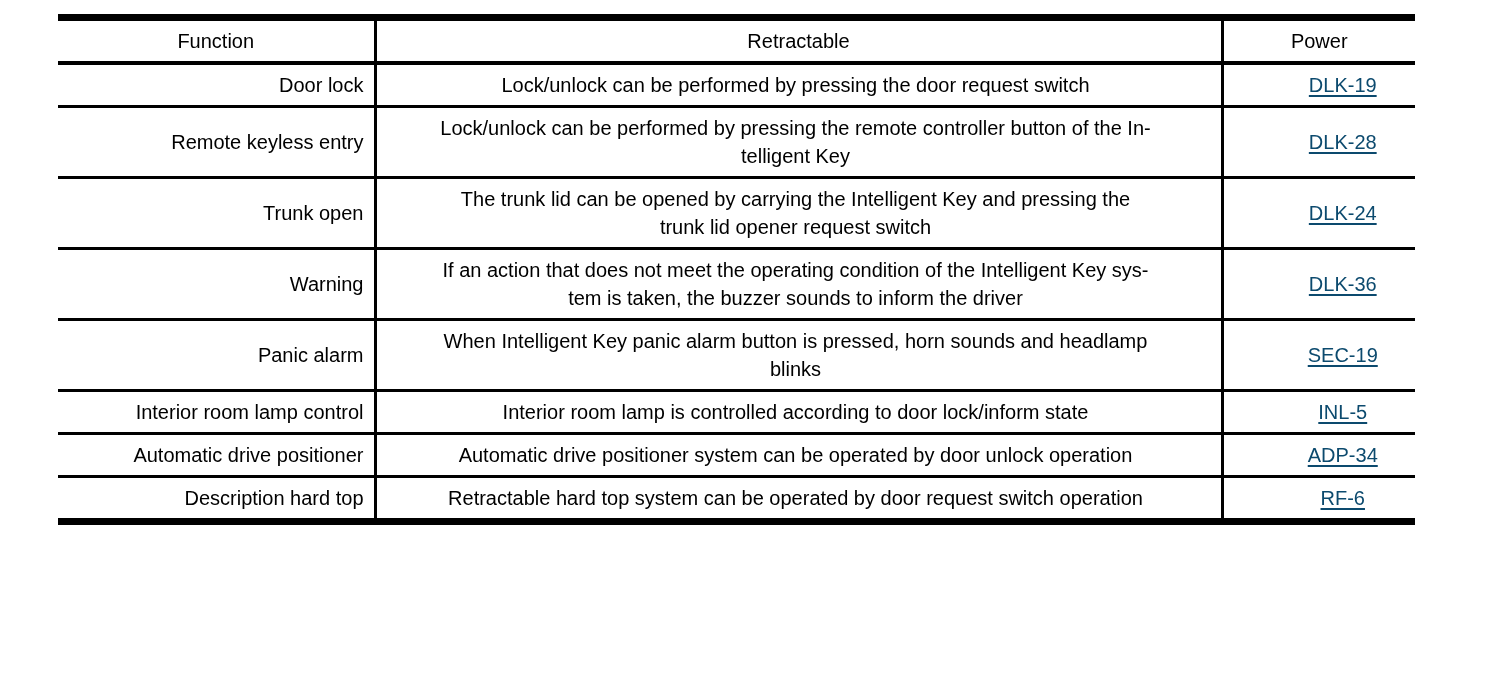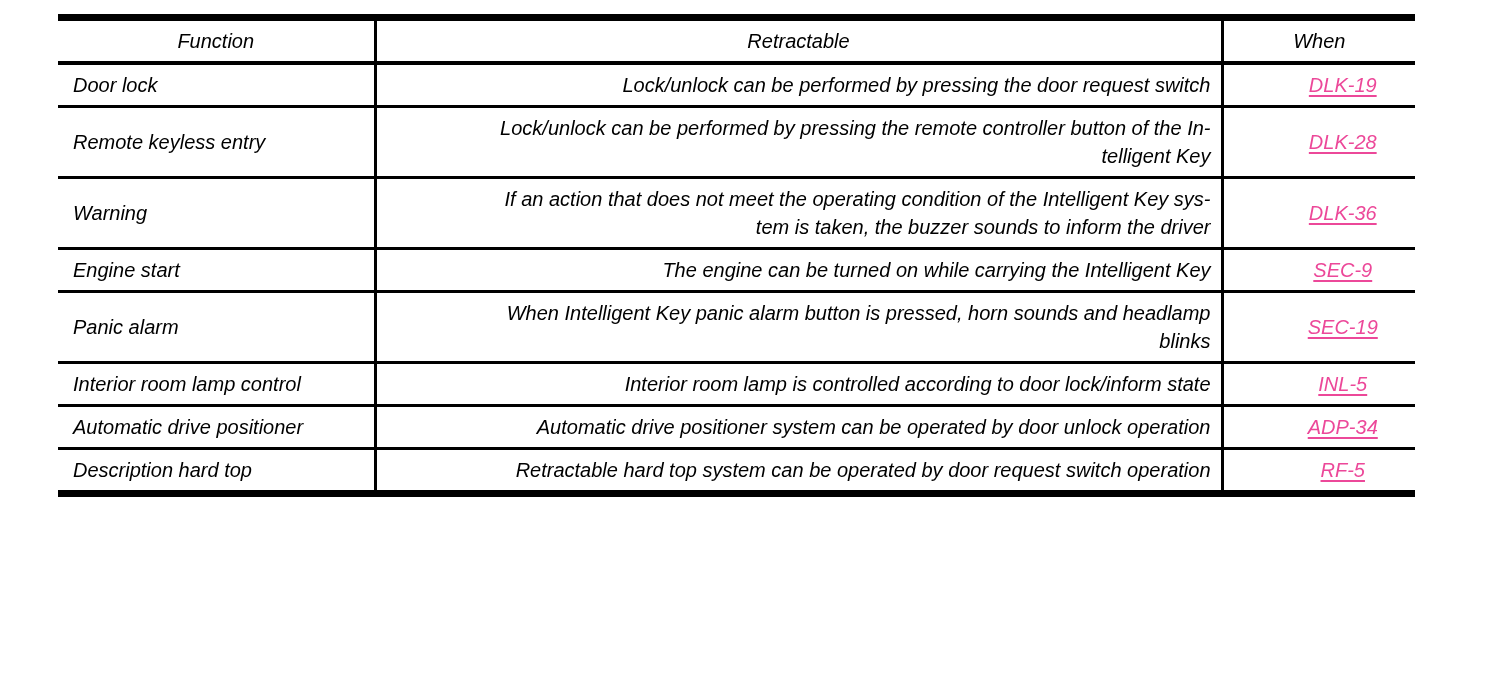--- a/index.html
+++ b/index.html
@@ -10,21 +10,20 @@
     height: 696px;
     overflow: hidden;
     font-family: "Liberation Sans", sans-serif;
     color: #000000;
   }
   .page {
     position: relative;
     width: 1332px;
     height: 696px;
     background: #ffffff;
-    font-style: italic;
   }
   table.func-table {
     position: absolute;
     left: 58px;
     top: 14px;
     width: 1357px;
     border-collapse: collapse;
     table-layout: fixed;
     border-top: 7px solid #000;
     border-bottom: 7px solid #000;
@@ -48,95 +47,96 @@
   }
   .func-table td {
     border-bottom: 3px solid #000;
     vertical-align: middle;
     padding: 6px 10px;
   }
   .func-table tbody tr:last-child td {
     border-bottom: none;
   }
   td.cell-function {
-    text-align: left;
+    text-align: right;
     padding-left: 15px;
   }
   td.cell-description {
-    text-align: right;
+    text-align: center;
     padding-left: 4px;
     white-space: pre-line;
   }
   td.cell-refer {
     text-align: center;
   }
   .refer-link {
-    color: #ec4899;
+    color: #0c4a6e;
     text-decoration: underline;
     text-underline-offset: 3px;
     cursor: pointer;
     margin-left: 47px;
   }
 </style>
 </head>
 <body>
 
 <div class="page">
   <table class="func-table">
     <colgroup>
       <col class="c-function">
       <col class="c-description">
       <col class="c-refer">
     </colgroup>
     <thead>
       <tr>
         <th>Function</th>
         <th>Retractable</th>
-        <th>When</th>
+        <th>Power</th>
       </tr>
     </thead>
     <tbody>
       <tr>
         <td class="cell-function">Door lock</td>
         <td class="cell-description">Lock/unlock can be performed by pressing the door request switch</td>
         <td class="cell-refer"><a class="refer-link" href="#">DLK-19</a></td>
       </tr>
       <tr>
         <td class="cell-function">Remote keyless entry</td>
         <td class="cell-description">Lock/unlock can be performed by pressing the remote controller button of the In-
 telligent Key</td>
         <td class="cell-refer"><a class="refer-link" href="#">DLK-28</a></td>
       </tr>
       <tr>
+        <td class="cell-function">Trunk open</td>
+        <td class="cell-description">The trunk lid can be opened by carrying the Intelligent Key and pressing the
+trunk lid opener request switch</td>
+        <td class="cell-refer"><a class="refer-link" href="#">DLK-24</a></td>
+      </tr>
+      <tr>
         <td class="cell-function">Warning</td>
         <td class="cell-description">If an action that does not meet the operating condition of the Intelligent Key sys-
 tem is taken, the buzzer sounds to inform the driver</td>
         <td class="cell-refer"><a class="refer-link" href="#">DLK-36</a></td>
-      </tr>
-      <tr>
-        <td class="cell-function">Engine start</td>
-        <td class="cell-description">The engine can be turned on while carrying the Intelligent Key</td>
-        <td class="cell-refer"><a class="refer-link" href="#">SEC-9</a></td>
       </tr>
       <tr>
         <td class="cell-function">Panic alarm</td>
         <td class="cell-description">When Intelligent Key panic alarm button is pressed, horn sounds and headlamp
 blinks</td>
         <td class="cell-refer"><a class="refer-link" href="#">SEC-19</a></td>
       </tr>
       <tr>
         <td class="cell-function">Interior room lamp control</td>
         <td class="cell-description">Interior room lamp is controlled according to door lock/inform state</td>
         <td class="cell-refer"><a class="refer-link" href="#">INL-5</a></td>
       </tr>
       <tr>
         <td class="cell-function">Automatic drive positioner</td>
         <td class="cell-description">Automatic drive positioner system can be operated by door unlock operation</td>
         <td class="cell-refer"><a class="refer-link" href="#">ADP-34</a></td>
       </tr>
       <tr>
         <td class="cell-function">Description hard top</td>
         <td class="cell-description">Retractable hard top system can be operated by door request switch operation</td>
-        <td class="cell-refer"><a class="refer-link" href="#">RF-5</a></td>
+        <td class="cell-refer"><a class="refer-link" href="#">RF-6</a></td>
       </tr>
     </tbody>
   </table>
 </div>
 
 </body></html>

